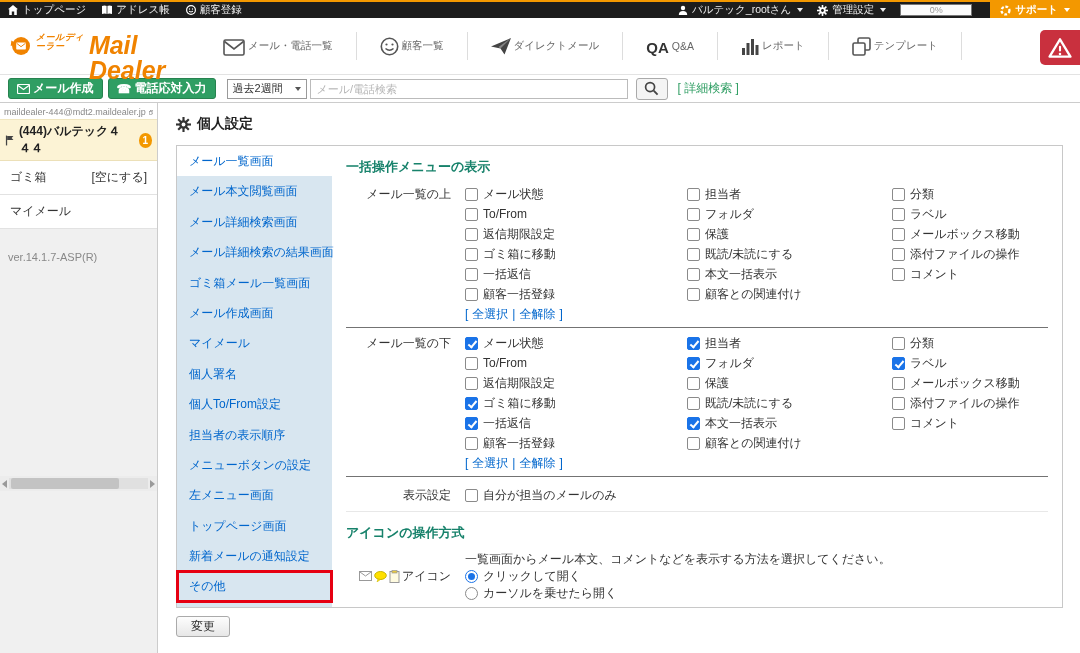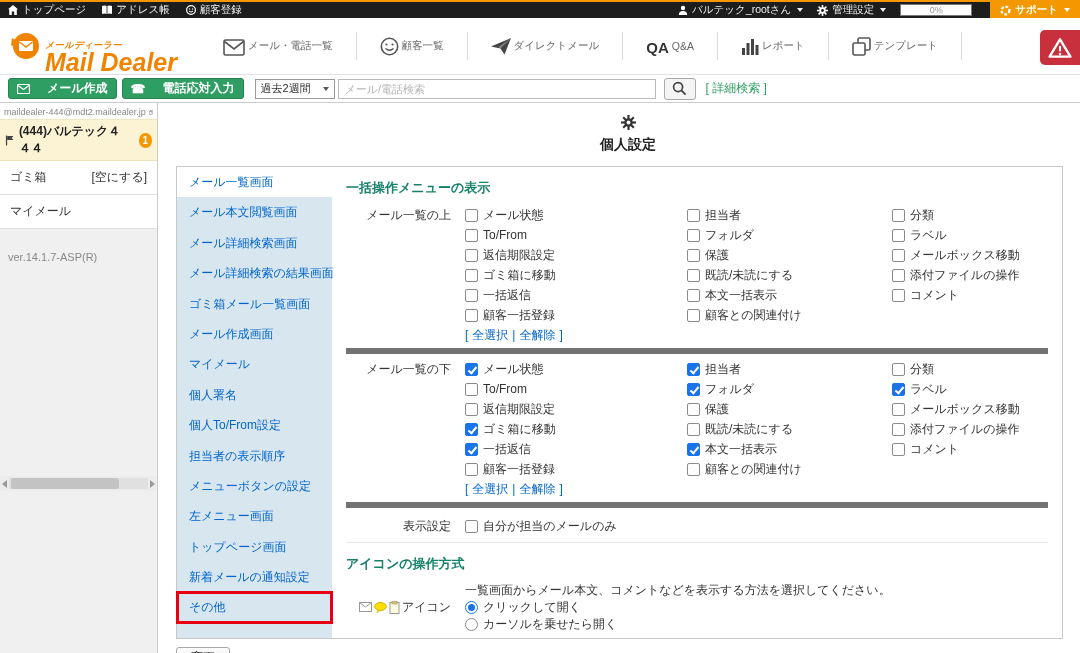--- a/index.html
+++ b/index.html
@@ -16,40 +16,40 @@
     color:#999; font-size:9px; text-align:center; line-height:10px; }
   .support-btn { background:#f39800; height:100%; display:flex; align-items:center;
     gap:4px; padding:0 10px; color:#fff; font-weight:bold; cursor:pointer; margin-left:4px; }
   .caret { width:0; height:0; border-left:3px solid transparent; border-right:3px solid transparent;
     border-top:4px solid currentColor; display:inline-block; margin-left:2px; }
 
   
   .header { height:57px; background:#fff; border-bottom:1px solid #e3e3e3;
     display:flex; align-items:center; position:relative; }
   .logo { display:flex; align-items:center; gap:5px; padding-left:10px; width:180px; cursor:pointer; }
-  .logo-texts { display:flex; flex-direction:column; line-height:1;margin-top:24px; }
+  .logo-texts { display:flex; flex-direction:row; line-height:1;margin-top:24px; }
   .logo-kana { color:#f08300; font-size:9px; font-weight:bold; font-style:italic; letter-spacing:.5px; }
   .logo-main { color:#f08300; font-size:25px; font-weight:bold; font-style:italic; }
   .nav { display:flex; align-items:center; margin-left:20px; height:100%; }
   .nav-sep { width:1px; height:28px; background:#ddd; }
   .nav-item { padding:0 23px; display:flex; flex-direction:row; align-items:center;
     justify-content:center; gap:3px; cursor:pointer; }
   .nav-icon { height:20px; display:flex; align-items:flex-end; }
   .nav-label { font-size:10.5px; color:#666; white-space:nowrap; }
   .qa-glyph { font-size:15px; font-weight:bold; color:#333; }
   .alert-badge { position:absolute; right:0; top:12px; width:40px; height:35px;
     background:#c9303e; border-radius:5px 0 0 5px; display:flex; align-items:center;
     justify-content:center; cursor:pointer; }
 
   
   .toolbar { height:28px; background:#fff; border-bottom:1px solid #ccc;
     display:flex; align-items:center; padding-left:8px; }
   .btn-green { background:#2f9e63; border:1px solid #27824f; border-radius:3px; color:#fff;
     font-size:12px; font-weight:bold; height:21px; display:flex; align-items:center;
-    gap:17px; padding:0 8px; margin-right:5px; cursor:pointer; }
+    gap:3px; padding:0 8px; margin-right:5px; cursor:pointer; }
   .period-select { width:80px; height:20px; border:1px solid #9a9a9a; background:#fff;
     display:flex; align-items:center; justify-content:space-between; padding:0 5px;
     font-size:11px; color:#333; margin:0 3px 0 6px; cursor:pointer; }
   .period-select .caret { color:#555; }
   .search-input { width:318px; height:20px; border:1px solid #bbb; padding:0 6px;
     font-size:11px; color:#333; font-family:inherit; }
   .search-input::placeholder { color:#b5b5b5; }
   .search-btn { width:32px; height:22px; background:#f4f4f4; border:1px solid #aaa;
     border-radius:3px; margin-left:8px; display:flex; align-items:center; justify-content:center; cursor:pointer; }
   .adv-link { color:#2f9e63; margin-left:10px; cursor:pointer; white-space:nowrap; }
@@ -68,32 +68,32 @@
   .side-scrollbar { position:absolute; left:0; right:0; top:373px; height:15px; background:#ececec;
     display:flex; align-items:center; padding:0 2px; gap:2px; }
   .sb-arrow { width:0; height:0; border-top:4px solid transparent; border-bottom:4px solid transparent; cursor:pointer; }
   .sb-left { border-right:5px solid #9a9a9a; }
   .sb-right { border-left:5px solid #9a9a9a; }
   .sb-track { flex:1; height:11px; background:#e0e0e0; position:relative; }
   .sb-thumb { position:absolute; left:2px; top:0; height:11px; width:78%; background:#c3c3c3; border-radius:2px; cursor:grab; }
 
   .main { flex:1; padding:10px 0 0 18px; background:#fff; }
   .page-title { display:flex; align-items:center; gap:6px; font-size:14px; font-weight:bold;
-    color:#222; margin:2px 0 12px 0;flex-direction:column; }
+    color:#222; margin:2px 0 12px 0; }
 
   .content-box { width:887px; min-height:456px; border:1px solid #c8c8c8; display:flex; }
   .settings-menu { width:155px; background:#d8e6f0; flex-shrink:0; display:flex; flex-direction:column; }
   .menu-item { height:30.4px; line-height:30.4px; padding-left:12px; font-size:12px;
     color:#0066cc; cursor:pointer; white-space:nowrap; }
   .menu-item.active { background:#fff; }
   .menu-item.highlighted { outline:3px solid #e60012; outline-offset:-2px; }
 
   .content { flex:1; padding:0 14px; }
   .section-h { color:#17826b; font-size:13px; font-weight:bold; margin:12px 0 4px 0; line-height:17px; }
-  .group-row { display:flex; padding:5px 0 3px 0; border-bottom:6px solid #737373; }
+  .group-row { display:flex; padding:5px 0 3px 0; border-bottom:1px solid #737373; }
   .row-label { width:119px; padding-right:14px; flex-shrink:0; text-align:right;
     font-size:12px; color:#333; padding-top:2px; white-space:nowrap; }
   .cols { display:flex; flex:1; }
   .col { width:222px; flex-shrink:0; }
   .col:nth-child(2) { width:205px; }
   .col:nth-child(3) { width:auto; flex:1; }
   .cb-item { display:flex; align-items:center; gap:5px; height:20px; font-size:12px; color:#333; cursor:pointer; }
   .checkbox { width:13px; height:13px; border:1px solid #8a8a8a; border-radius:2px;
     background:#fff; position:relative; flex-shrink:0; }
   .checkbox.checked { background:#1a73e8; border-color:#1a73e8; }

